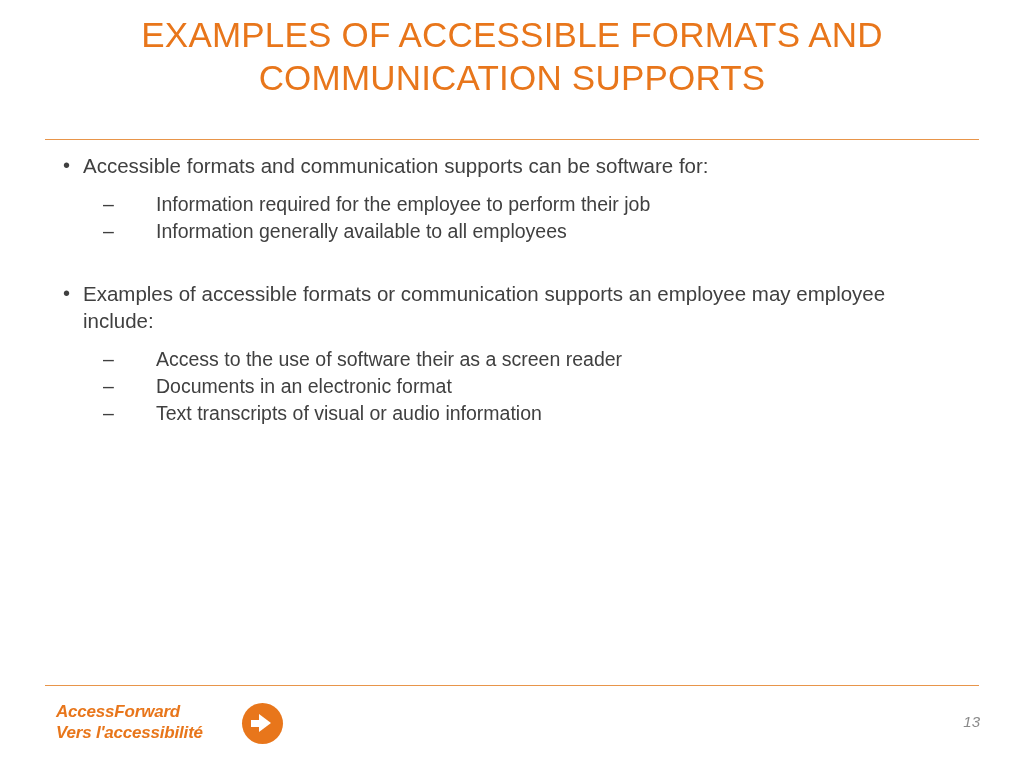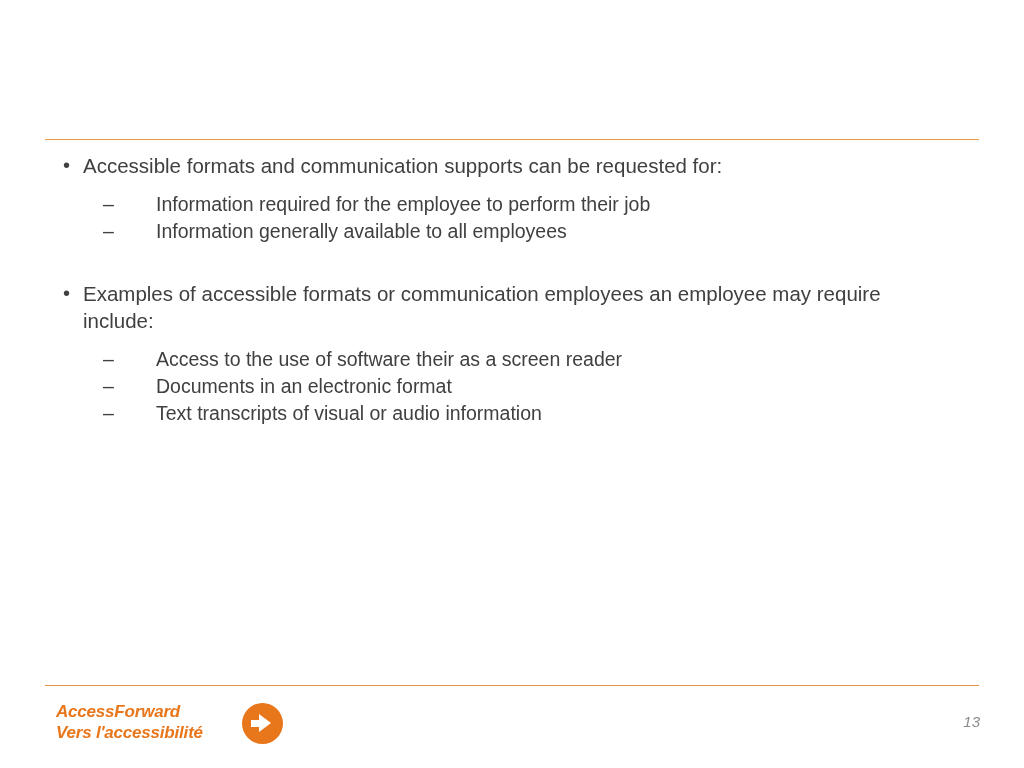--- a/index.html
+++ b/index.html
@@ -165,47 +165,51 @@
     font-size: 15px;
     color: #8a8a8a;
     font-style: italic;
   }
 </style>
 </head>
 <body>
 
 <div class="slide">
 
+  <div class="title-block">
+    <div class="title-line">EXAMPLES OF ACCESSIBLE FORMATS AND</div>
+    <div class="title-line">COMMUNICATION SUPPORTS</div>
+  </div>
 
   <div class="rule-top"></div>
 
   <div class="body">
 
     <div class="lvl1">
       <span class="bullet">•</span>
-      <span class="txt">Accessible formats and communication supports can be requested for:</span>
+      <span class="txt">Accessible formats and communication supports can be software for:</span>
     </div>
 
     <div class="gap-sm"></div>
 
     <div class="lvl2">
       <span class="bullet">–</span>
       <span class="txt">Information required for the employee to perform their job</span>
     </div>
 
     <div class="lvl2">
       <span class="bullet">–</span>
       <span class="txt">Information generally available to all employees</span>
     </div>
 
     <div class="gap"></div>
 
     <div class="lvl1">
       <span class="bullet">•</span>
-      <span class="txt">Examples of accessible formats or communication employees an employee may require include:</span>
+      <span class="txt">Examples of accessible formats or communication supports an employee may employee include:</span>
     </div>
 
     <div class="gap-sm"></div>
 
     <div class="lvl2">
       <span class="bullet">–</span>
       <span class="txt">Access to the use of software their as a screen reader</span>
     </div>
 
     <div class="lvl2">

